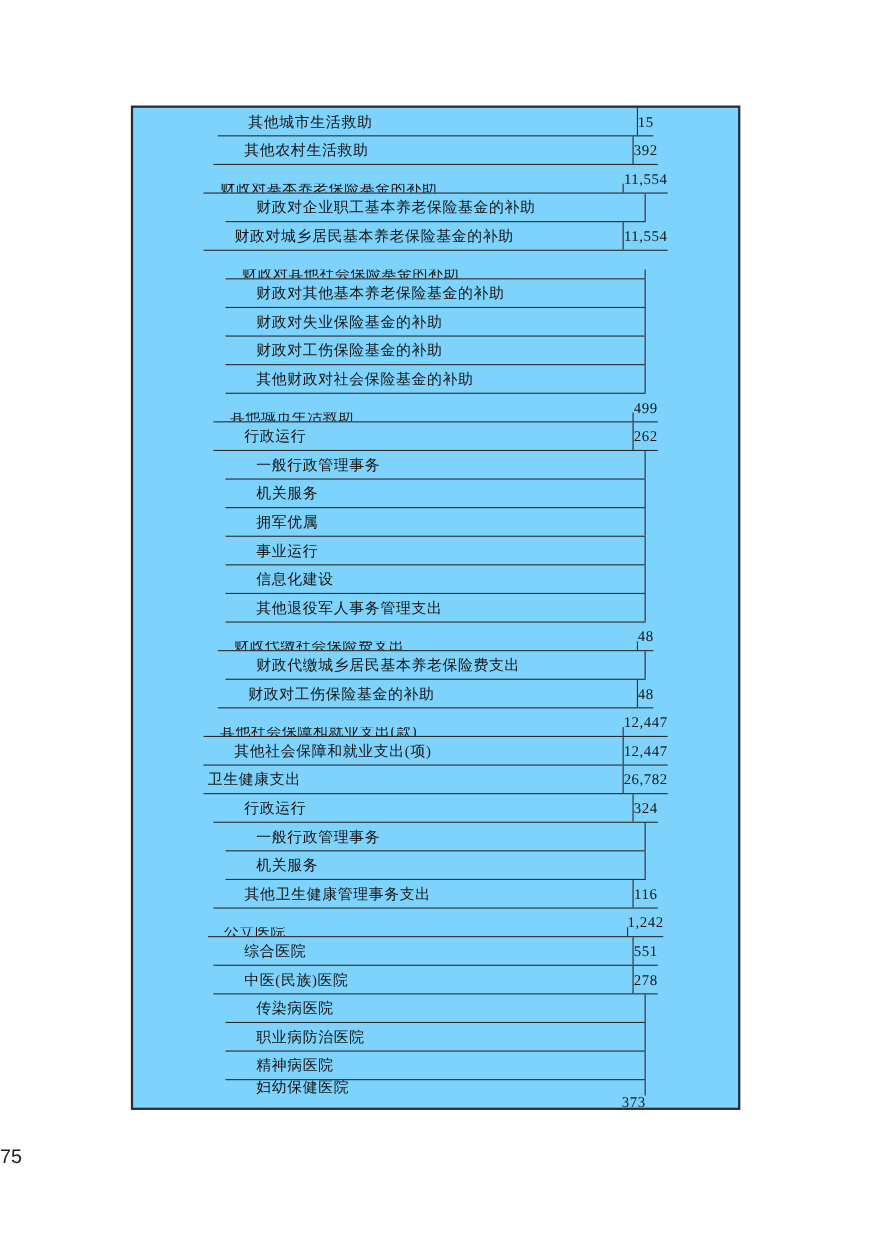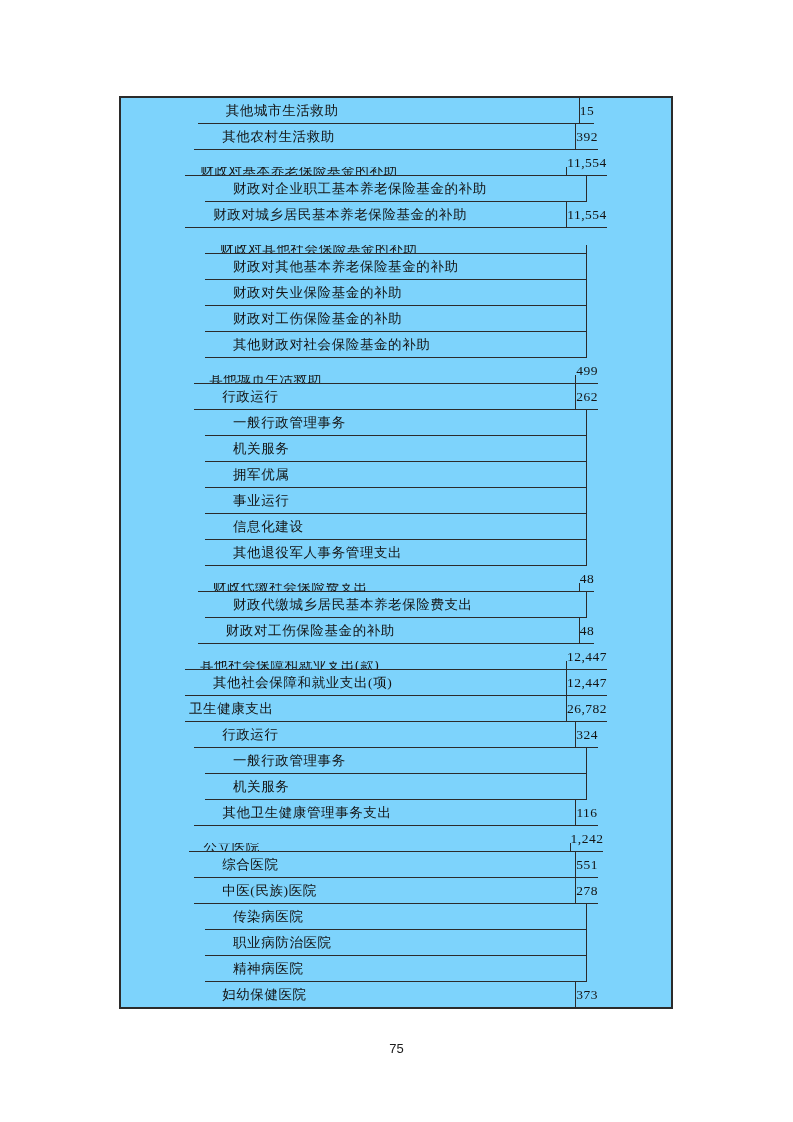--- a/index.html
+++ b/index.html
@@ -30,20 +30,21 @@
     align-items: center;
   }
   .row {
     flex: 1 1 0;
     min-height: 0;
     display: flex;
     border-bottom: 1px solid #2b2b2b;
   }
   .row:last-child {
     border-bottom: none;
+    flex-direction: column;
   }
   .cell {
     display: flex;
     align-items: center;
     font-size: 13.5px;
     line-height: 1;
     white-space: nowrap;
     overflow: hidden;
     box-sizing: border-box;
   }
@@ -59,23 +60,22 @@
     flex: 1;
     justify-content: flex-end;
     padding-right: 0;
     letter-spacing: 0.5px;
   }
   .page-number {
     position: absolute;
     top: 1041px;
     left: 0;
     width: 100%;
-    text-align: center;
     font-family: "Liberation Sans", "DejaVu Sans", sans-serif;
-    font-size: 13px;
+    font-size: 18px;
     color: #1c1c1c;
   }
 </style>
 </head>
 <body>
 
 <div class="page">
   <div class="budget-table" id="budget-table">
       <div class="row">
         <div class="cell label indent-2">其他城市生活救助</div>

